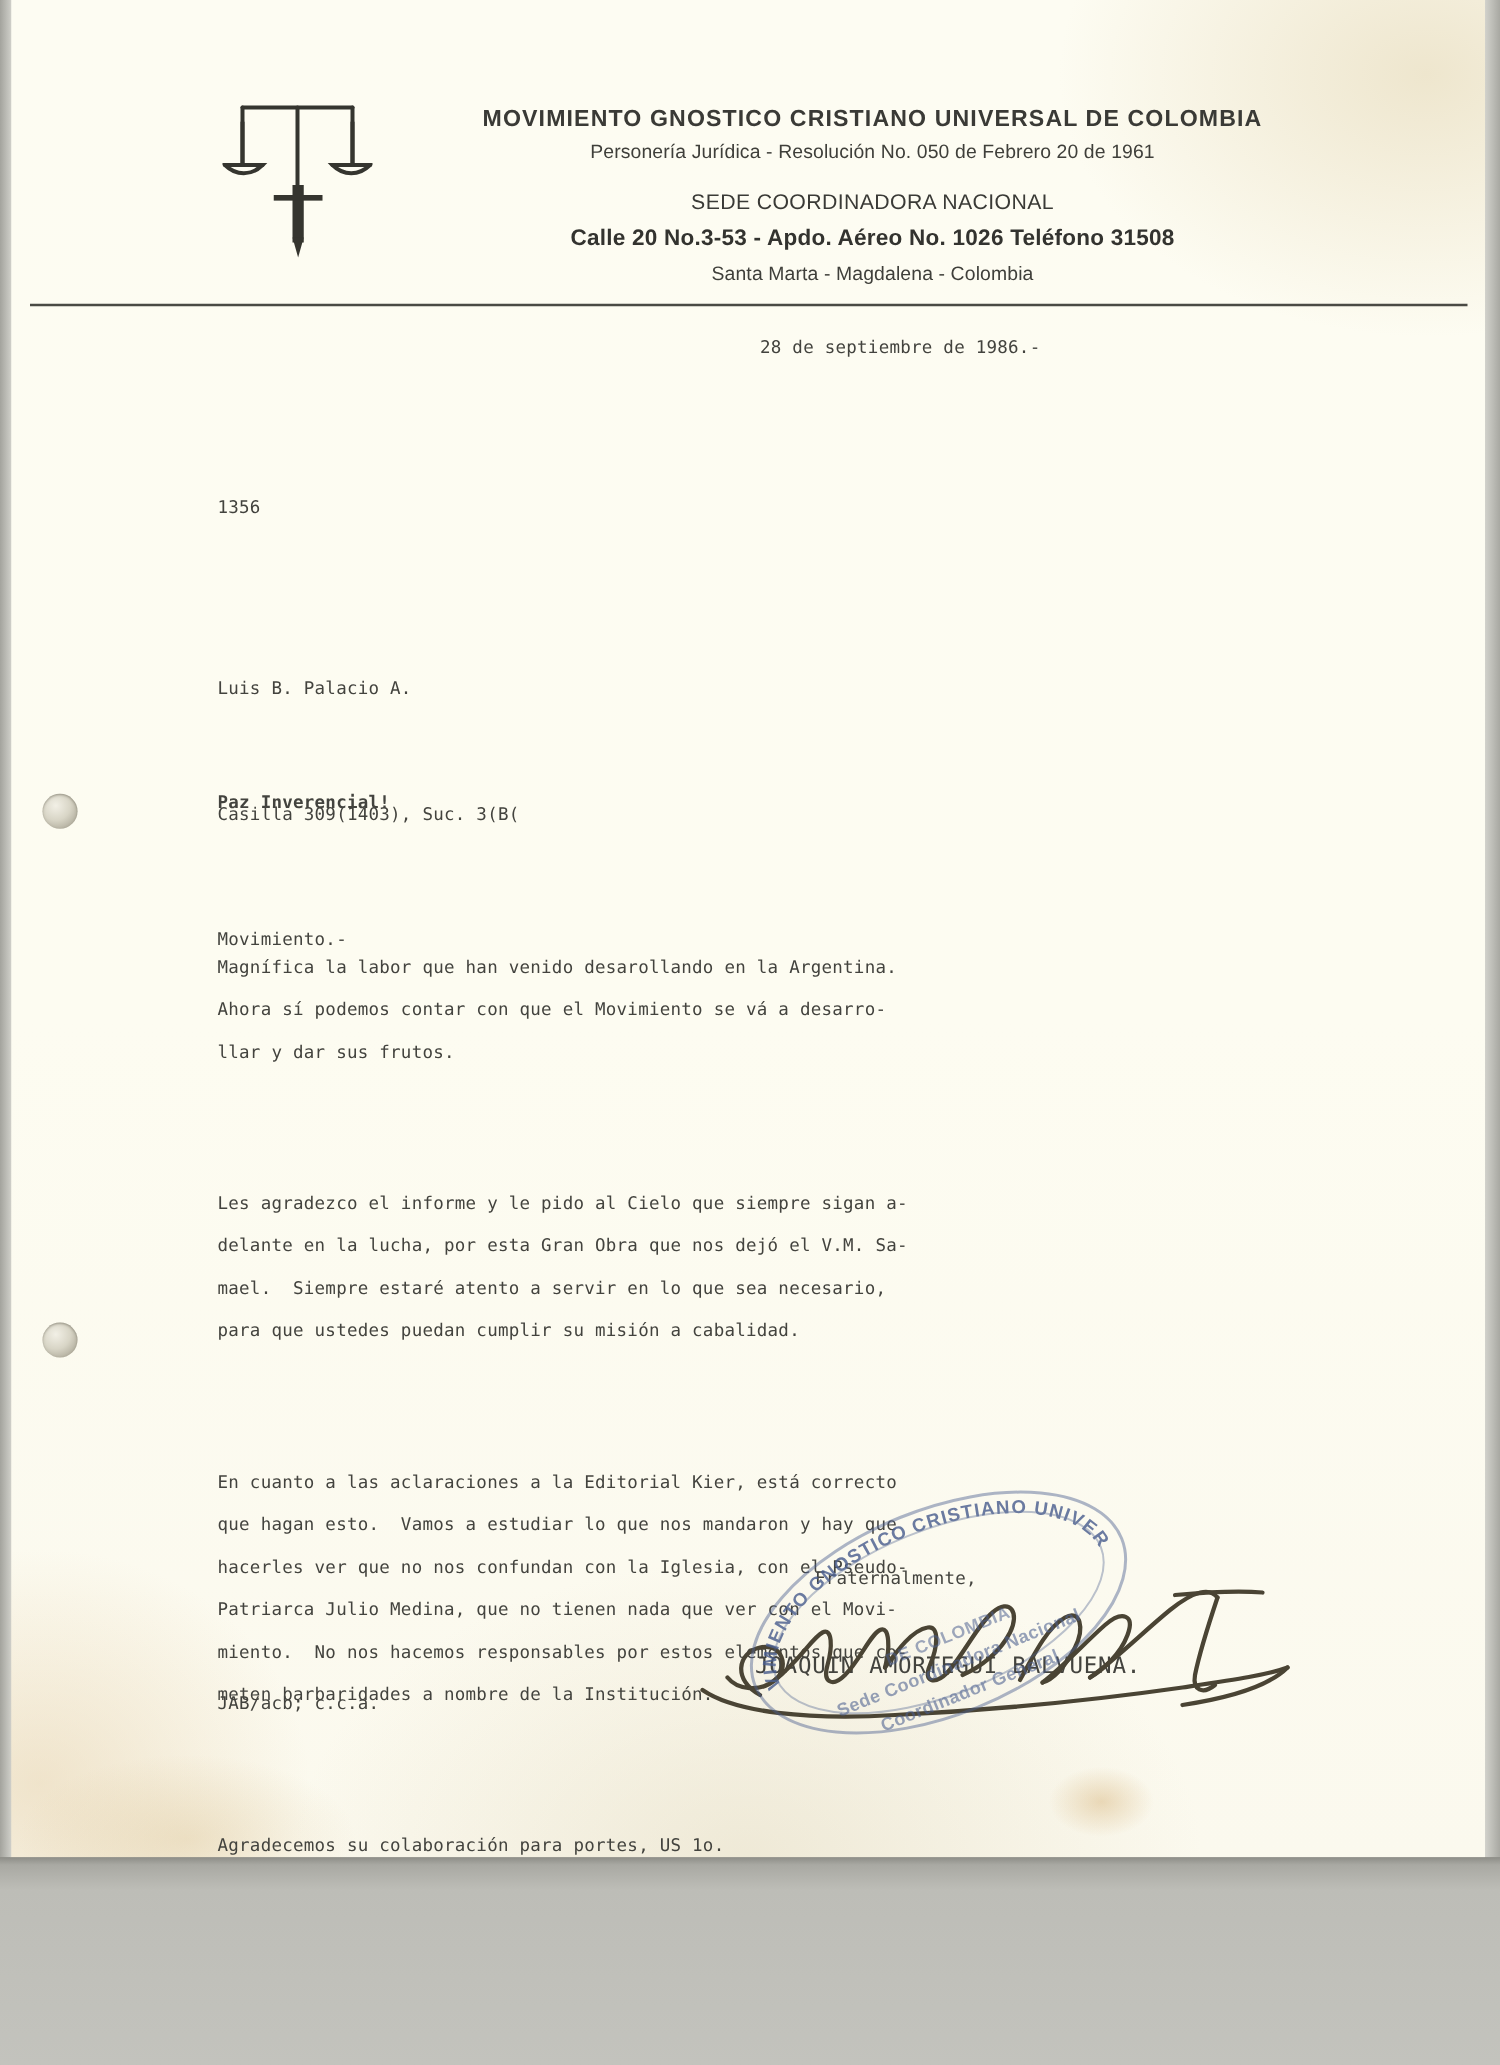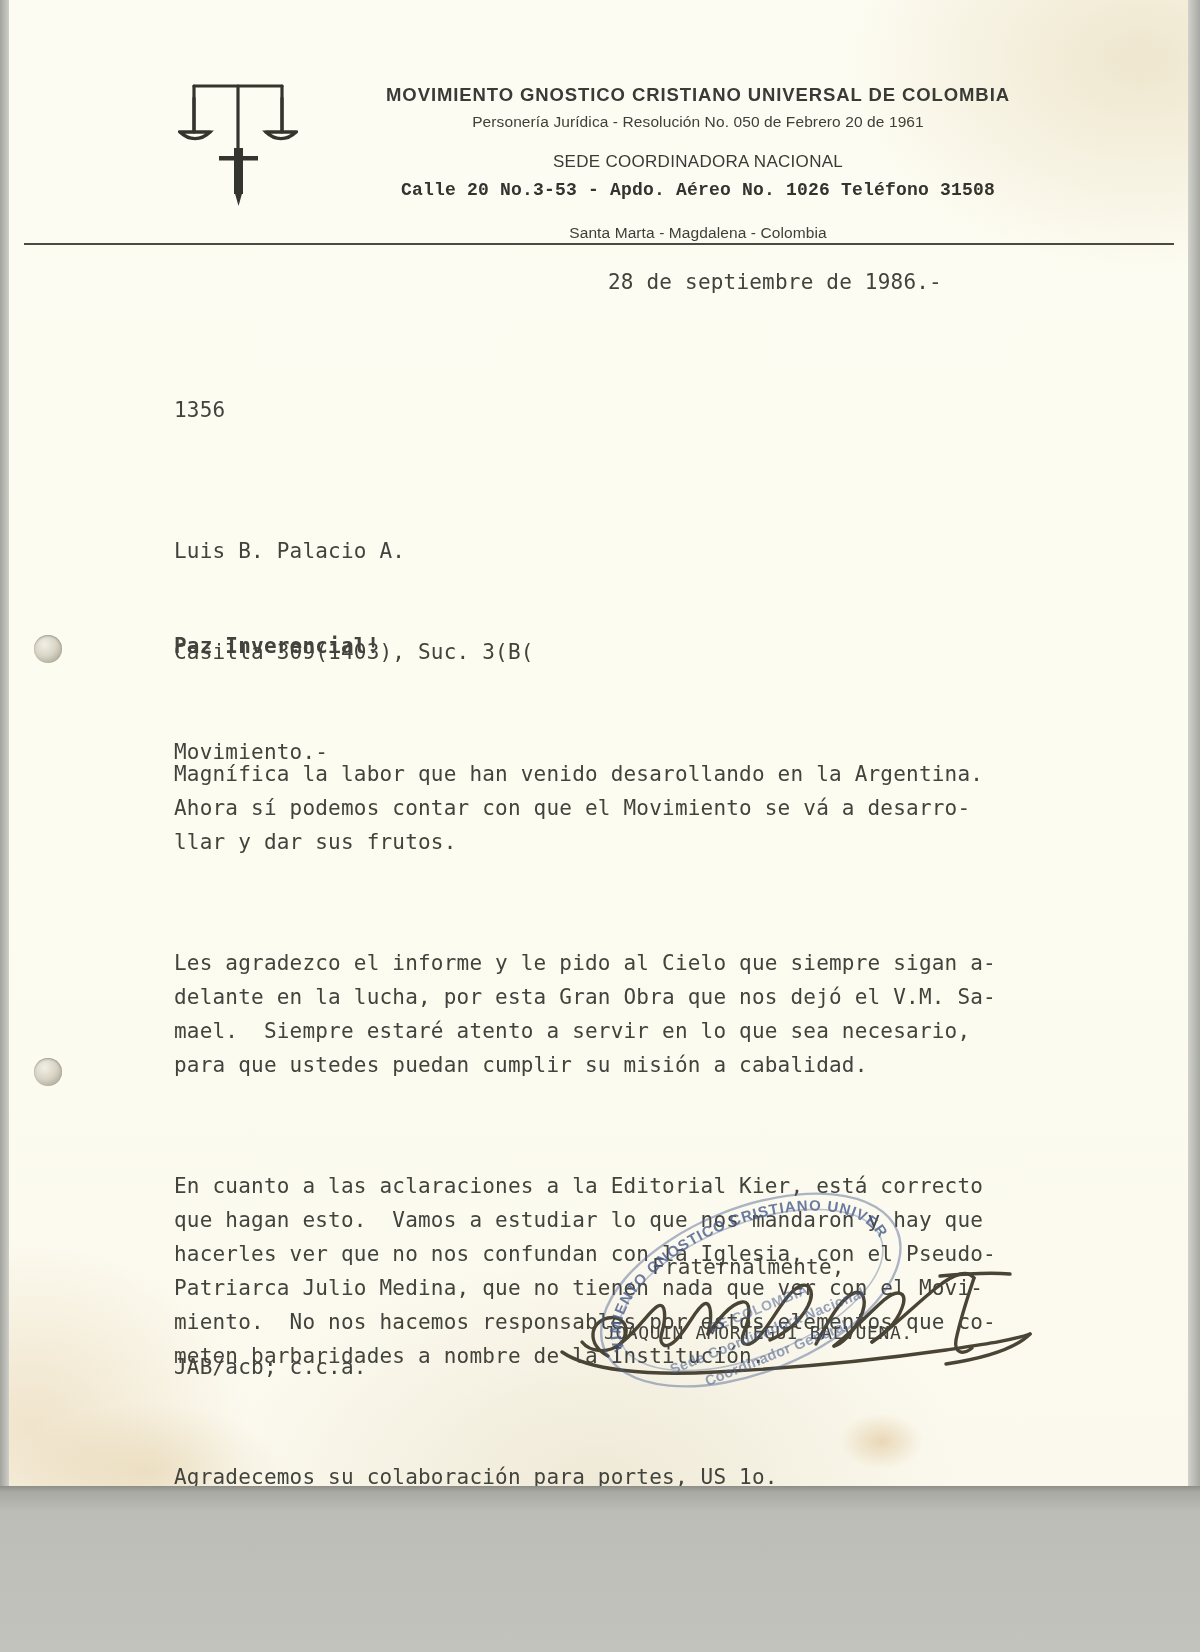--- a/index.html
+++ b/index.html
@@ -58,36 +58,36 @@
   .lh-legal{
     font-size:15.5px;margin-top:7px;letter-spacing:.1px;color:#3f3f3a;
     font-family:"Liberation Sans",sans-serif;
   }
   .lh-sede{
     font-size:17px;margin-top:21px;letter-spacing:.3px;color:#3a3a36;
     font-family:"Liberation Sans",sans-serif;
   }
   .lh-addr{
     font-size:18px;font-weight:700;margin-top:8px;letter-spacing:.2px;color:#33332f;
-    font-family:Liberation Mono, monospace;white-space:nowrap;
+    font-family:Liberation Sans, sans-serif;white-space:nowrap;
   }
   .lh-city{
-    font-size:15.5px;margin-top:24px;letter-spacing:.1px;color:#3f3f3a;
+    font-size:15.5px;margin-top:10px;letter-spacing:.1px;color:#3f3f3a;
     font-family:"Liberation Sans",sans-serif;
   }
   .rule{
     position:absolute;left:16px;top:243px;width:1150px;height:2px;
     background:#4a4a44;
   }
 
   
   .tw{
     font-family:"DejaVu Sans Mono","Liberation Mono",monospace;
     color:#43433e;
-    font-size:21px;
+    font-size:14px;
     letter-spacing:.2px;
     white-space:pre;
   }
   .date{position:absolute;left:600px;top:270px;}
   .refno{position:absolute;left:166px;top:398px;}
   .addr-block{position:absolute;left:166px;top:468px;line-height:33.5px;}
   .salutation{position:absolute;left:166px;top:634px;font-weight:bold;}
   .body-block{position:absolute;left:166px;top:689px;line-height:34px;}
   .body-block p{margin:0 0 19px 0;}
   .closing{position:absolute;left:600px;top:1255px;padding-left:44px;}

